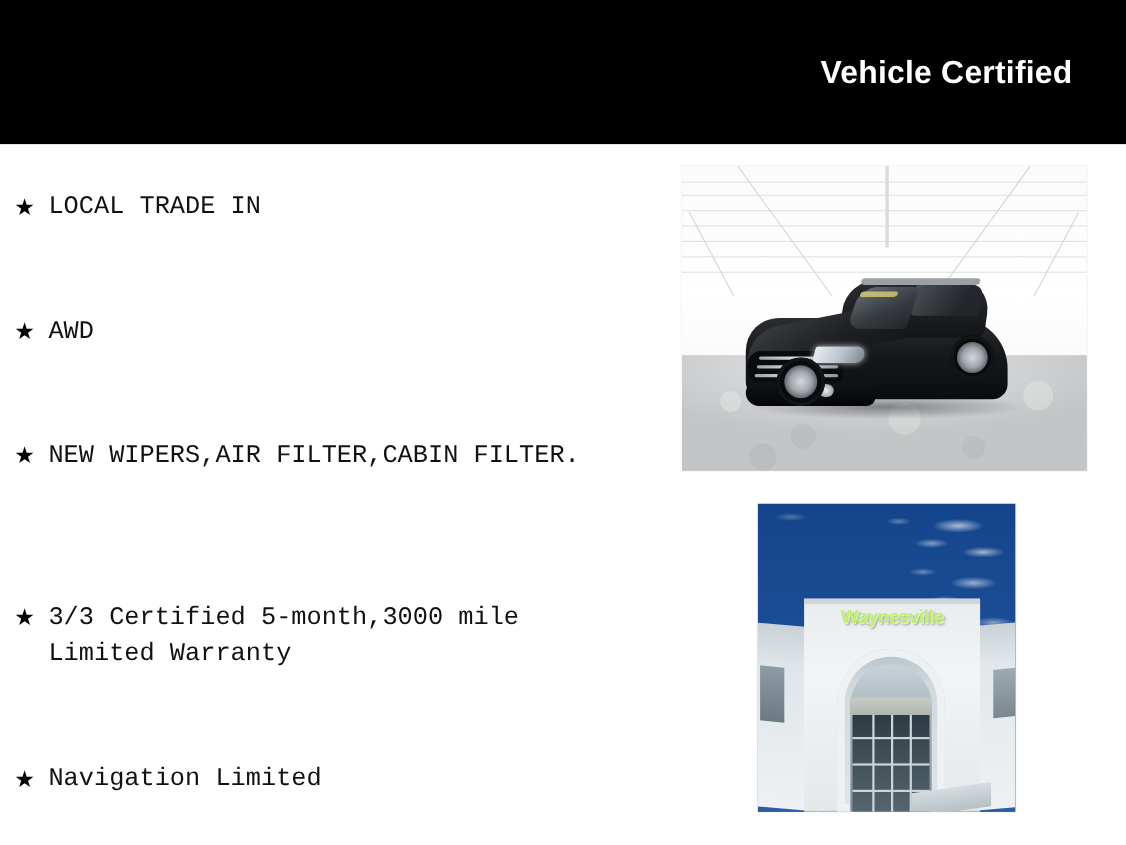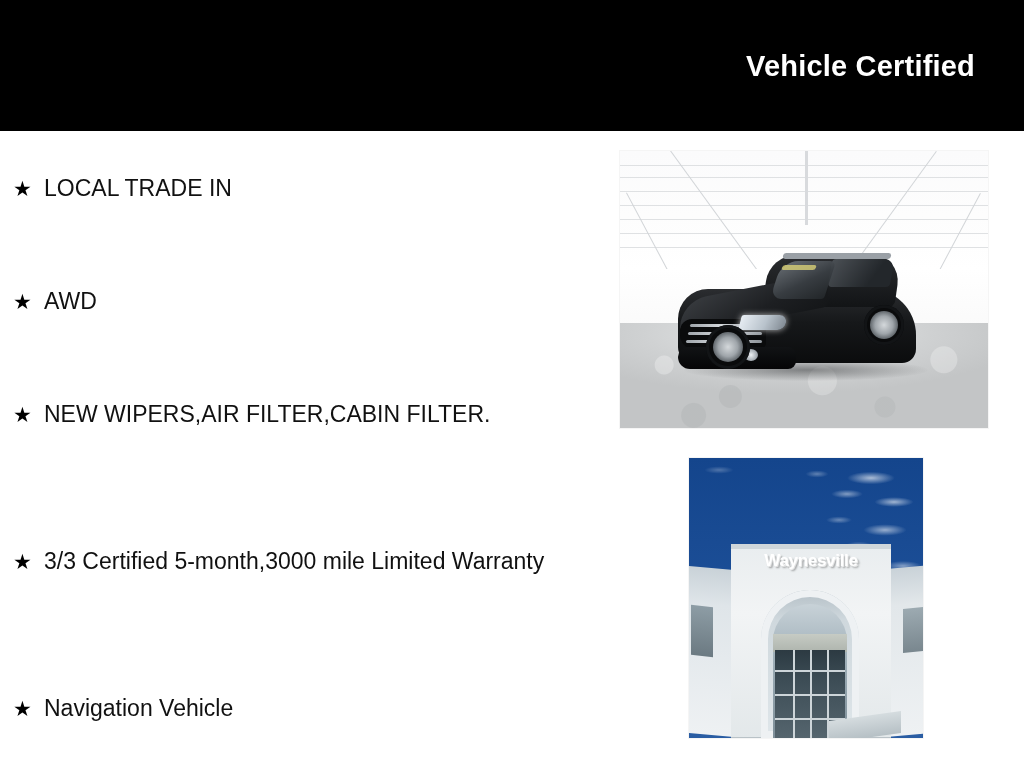--- a/index.html
+++ b/index.html
@@ -60,20 +60,21 @@
     position: absolute;
     left: 13px;
     top: 0px;
     font-size: 21px;
     line-height: 33px;
     color: #000000;
   }
   .highlight-text {
     display: block;
     width: 530px;
+    font-family: Liberation Mono, monospace;
   }
 
   
   .hl-0 { position: absolute; top: 41px;  left: 0; }
   .hl-1 { position: absolute; top: 154px; left: 0; }
   .hl-2 { position: absolute; top: 267px; left: 0; }
   .hl-3 { position: absolute; top: 414px; left: 0; }
   .hl-4 { position: absolute; top: 561px; left: 0; }
 
   
@@ -343,21 +344,21 @@
     width: 160px; height: 5px;
     background: #cfd6da;
   }
   .dealer-name {
     position: absolute;
     left: 42px; top: 93px;
     width: 160px;
     text-align: center;
     font-size: 17px;
     font-weight: bold;
-    color: #ffffff;
+    color: #bef264;
     letter-spacing: -0.3px;
     text-shadow: 1px 1px 0 rgba(255,255,255,.6), 2px 2px 2px rgba(0,0,0,.35);
     font-family: "Liberation Sans", sans-serif;
   }
   .arch {
     position: absolute;
     left: 72px; top: 132px;
     width: 98px; height: 148px;
     border-radius: 49px 49px 0 0;
     background: linear-gradient(to bottom, #b4bfc6 0%, #cfd8dd 20%, #dfe6ea 100%);
@@ -431,21 +432,21 @@
     <span class="highlight-text">NEW WIPERS,AIR FILTER,CABIN FILTER.</span>
   </div>
 
   <div class="highlight-item hl-3">
     <span class="highlight-bullet">★</span>
     <span class="highlight-text">3/3 Certified 5-month,3000 mile Limited Warranty</span>
   </div>
 
   <div class="highlight-item hl-4">
     <span class="highlight-bullet">★</span>
-    <span class="highlight-text">Navigation Vehicle</span>
+    <span class="highlight-text">Navigation Limited</span>
   </div>
 
 </div>
 
 <div id="vehicle-photo" class="photo-frame" title="Black Toyota Highlander SUV parked in a showroom">
 
   <div class="showroom-ceiling">
     <div class="ceil-line" style="top:14px;"></div>
     <div class="ceil-line" style="top:26px;"></div>
     <div class="ceil-line" style="top:40px;"></div>

